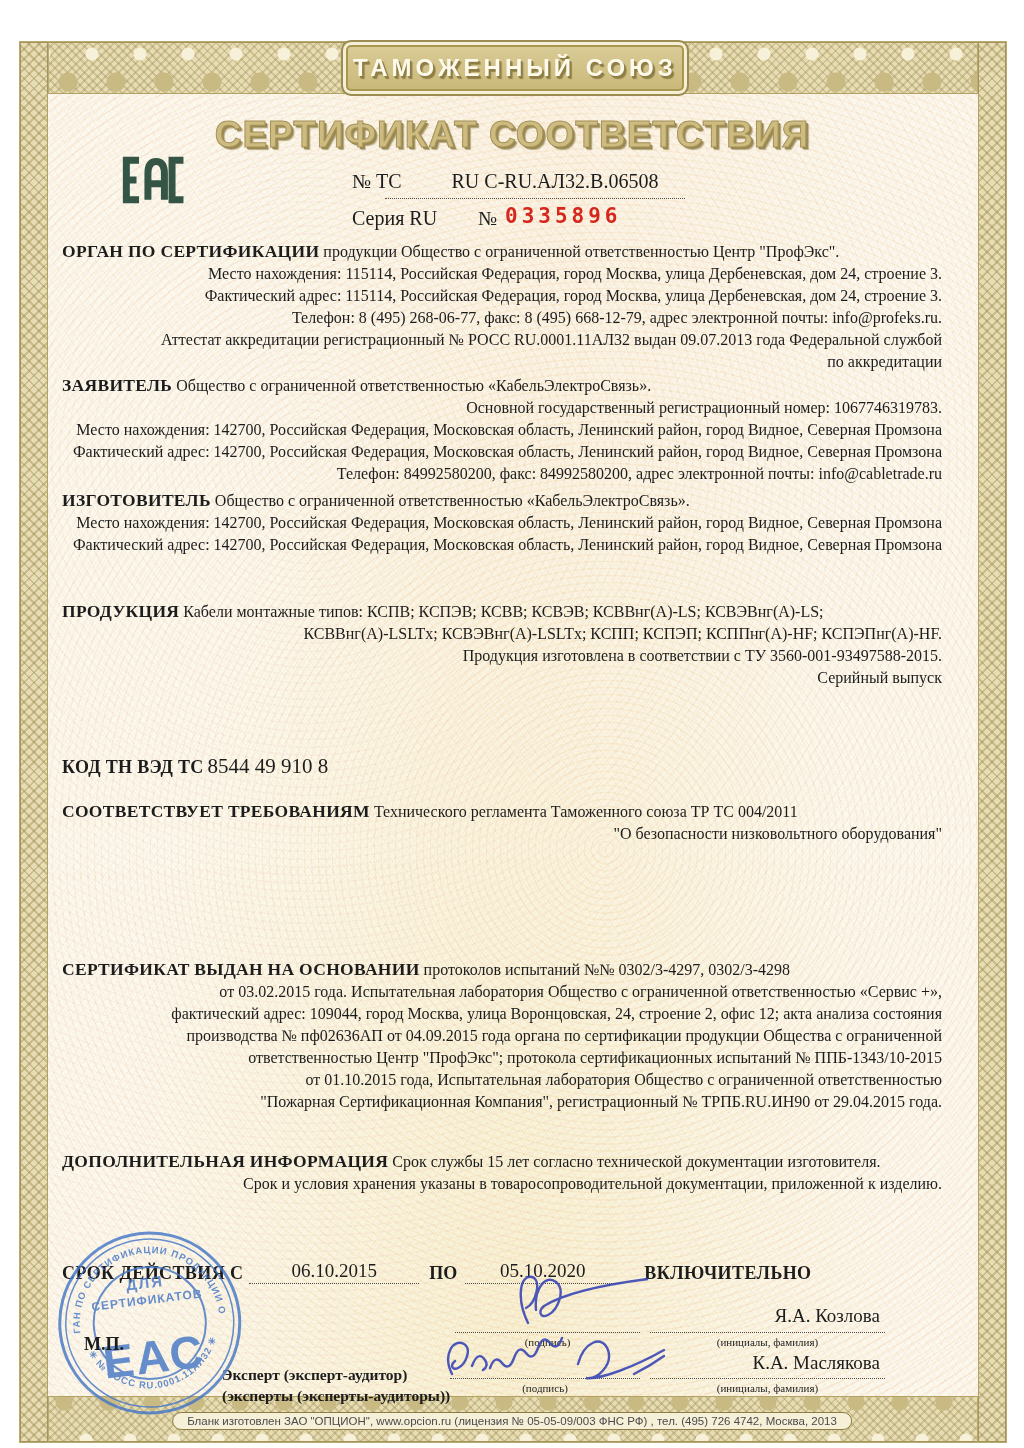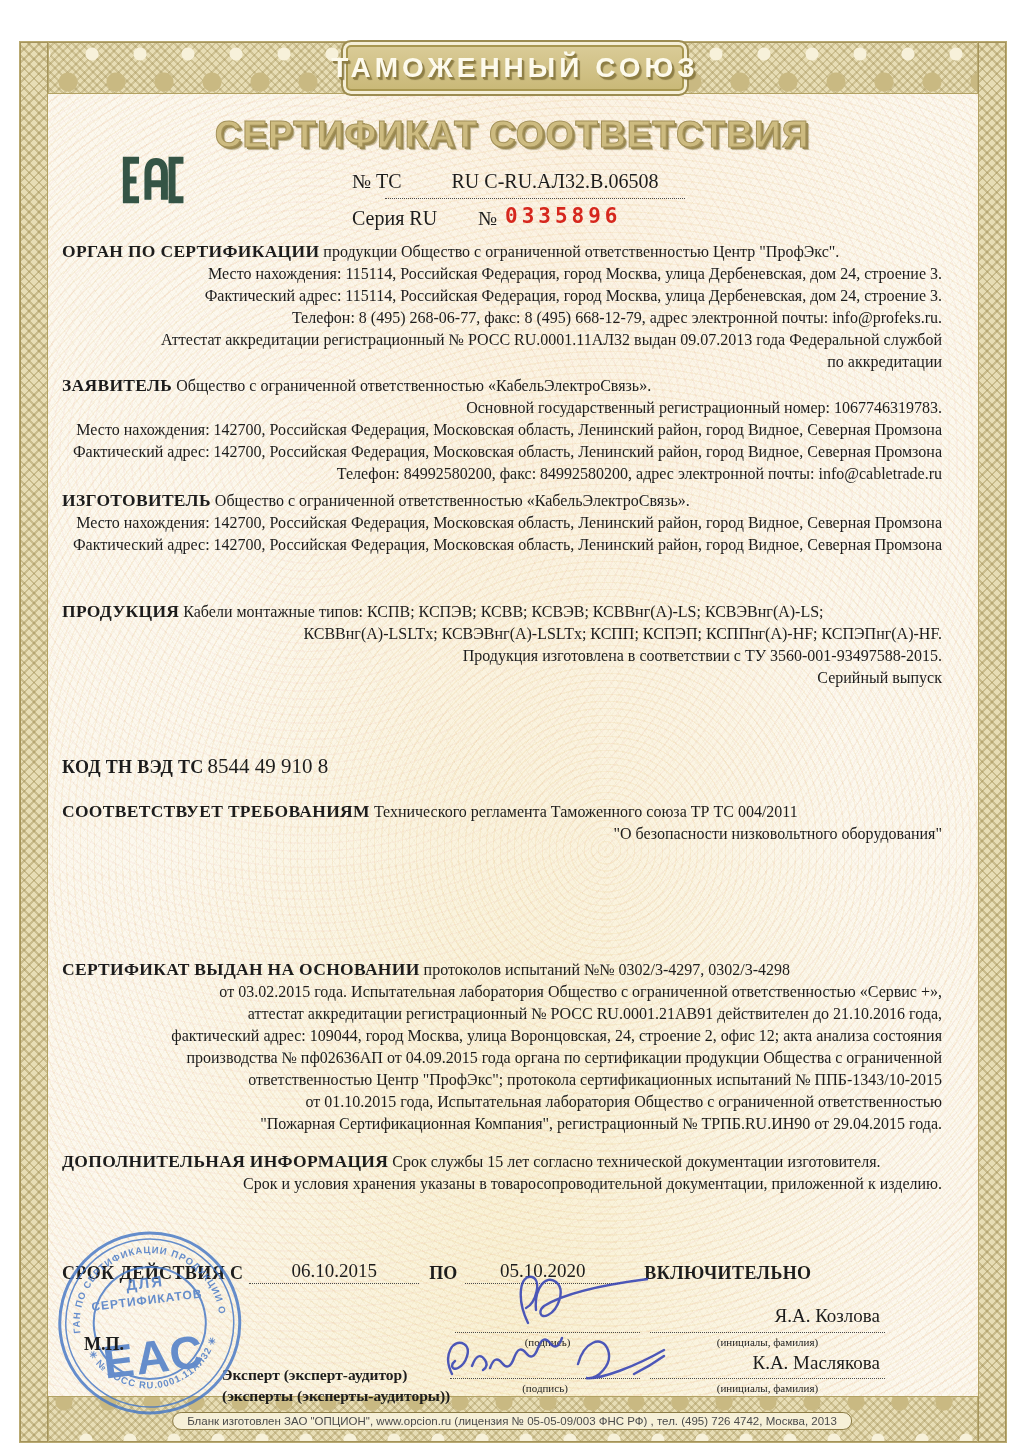--- a/index.html
+++ b/index.html
@@ -45,21 +45,21 @@
       radial-gradient(ellipse at 50% 95%, rgba(240,220,140,.28), rgba(0,0,0,0) 60%),
       radial-gradient(ellipse at 55% 10%, rgba(250,232,204,.35), rgba(0,0,0,0) 50%);}
 
   
   .title-box{position:absolute;left:341px;top:40px;width:344px;height:52px;z-index:3;
     border:2px solid #9c8c51;border-radius:10px;
     background:linear-gradient(#dbcd9a,#c8b775);
     box-shadow:inset 0 0 0 3px #f5efd7, inset 0 0 0 5px #a89750;
     display:flex;align-items:center;justify-content:center;}
   .title-box span{font-family:"Liberation Sans",sans-serif;font-weight:bold;
-    font-size:28px;letter-spacing:4px;color:#fdfaec;
+    font-size:24px;letter-spacing:4px;color:#fdfaec;
     text-shadow:1.5px 1.5px 0 #8e7e44, 2.5px 2.5px 1px rgba(120,104,52,.7);white-space:nowrap;}
   .cert-title{position:absolute;left:0;top:114px;width:1024px;text-align:center;z-index:2;
     font-family:"Liberation Sans",sans-serif;font-weight:bold;font-size:37px;letter-spacing:1px;
     color:#cdbb80;-webkit-text-stroke:1px #a4925a;
     text-shadow:2px 2px 0 #998850, 3px 3px 1px rgba(130,114,60,.55);white-space:nowrap;}
   .eac-logo{position:absolute;left:120px;top:146px;z-index:2;}
 
   .no-row{position:absolute;left:352px;top:170px;z-index:2;font-size:20px;}
   .no-row .lbl{display:inline-block;width:66px;}
   .no-val{position:absolute;left:420px;top:170px;width:270px;text-align:center;font-size:20px;z-index:2;}
@@ -184,21 +184,20 @@
   <div class="sec" style="top:800px">
     <span class="sh">СООТВЕТСТВУЕТ ТРЕБОВАНИЯМ</span>
     <span>Технического регламента Таможенного союза ТР ТС 004/2011</span>
     <div class="sl">"О безопасности низковольтного оборудования"</div>
   </div>
 
   <div class="sec" style="top:958px">
     <span class="sh">СЕРТИФИКАТ ВЫДАН НА ОСНОВАНИИ</span>
     <span>протоколов испытаний №№ 0302/3-4297, 0302/3-4298</span>
     <div class="sl">от 03.02.2015 года. Испытательная лаборатория Общество с ограниченной ответственностью «Сервис +»,</div>
-    <div class="sl">аттестат аккредитации регистрационный № РОСС RU.0001.21АВ91 действителен до 21.10.2016 года,</div>
     <div class="sl">фактический адрес: 109044, город Москва, улица Воронцовская, 24, строение 2, офис 12; акта анализа состояния</div>
     <div class="sl">производства № пф02636АП от 04.09.2015 года органа по сертификации продукции Общества с ограниченной</div>
     <div class="sl">ответственностью Центр "ПрофЭкс"; протокола сертификационных испытаний № ППБ-1343/10-2015</div>
     <div class="sl">от 01.10.2015 года, Испытательная лаборатория Общество с ограниченной ответственностью</div>
     <div class="sl">"Пожарная Сертификационная Компания", регистрационный № ТРПБ.RU.ИН90 от 29.04.2015 года.</div>
   </div>
 
   <div class="sec" style="top:1150px">
     <span class="sh">ДОПОЛНИТЕЛЬНАЯ ИНФОРМАЦИЯ</span>
     <span>Срок службы 15 лет согласно технической документации изготовителя.</span>

